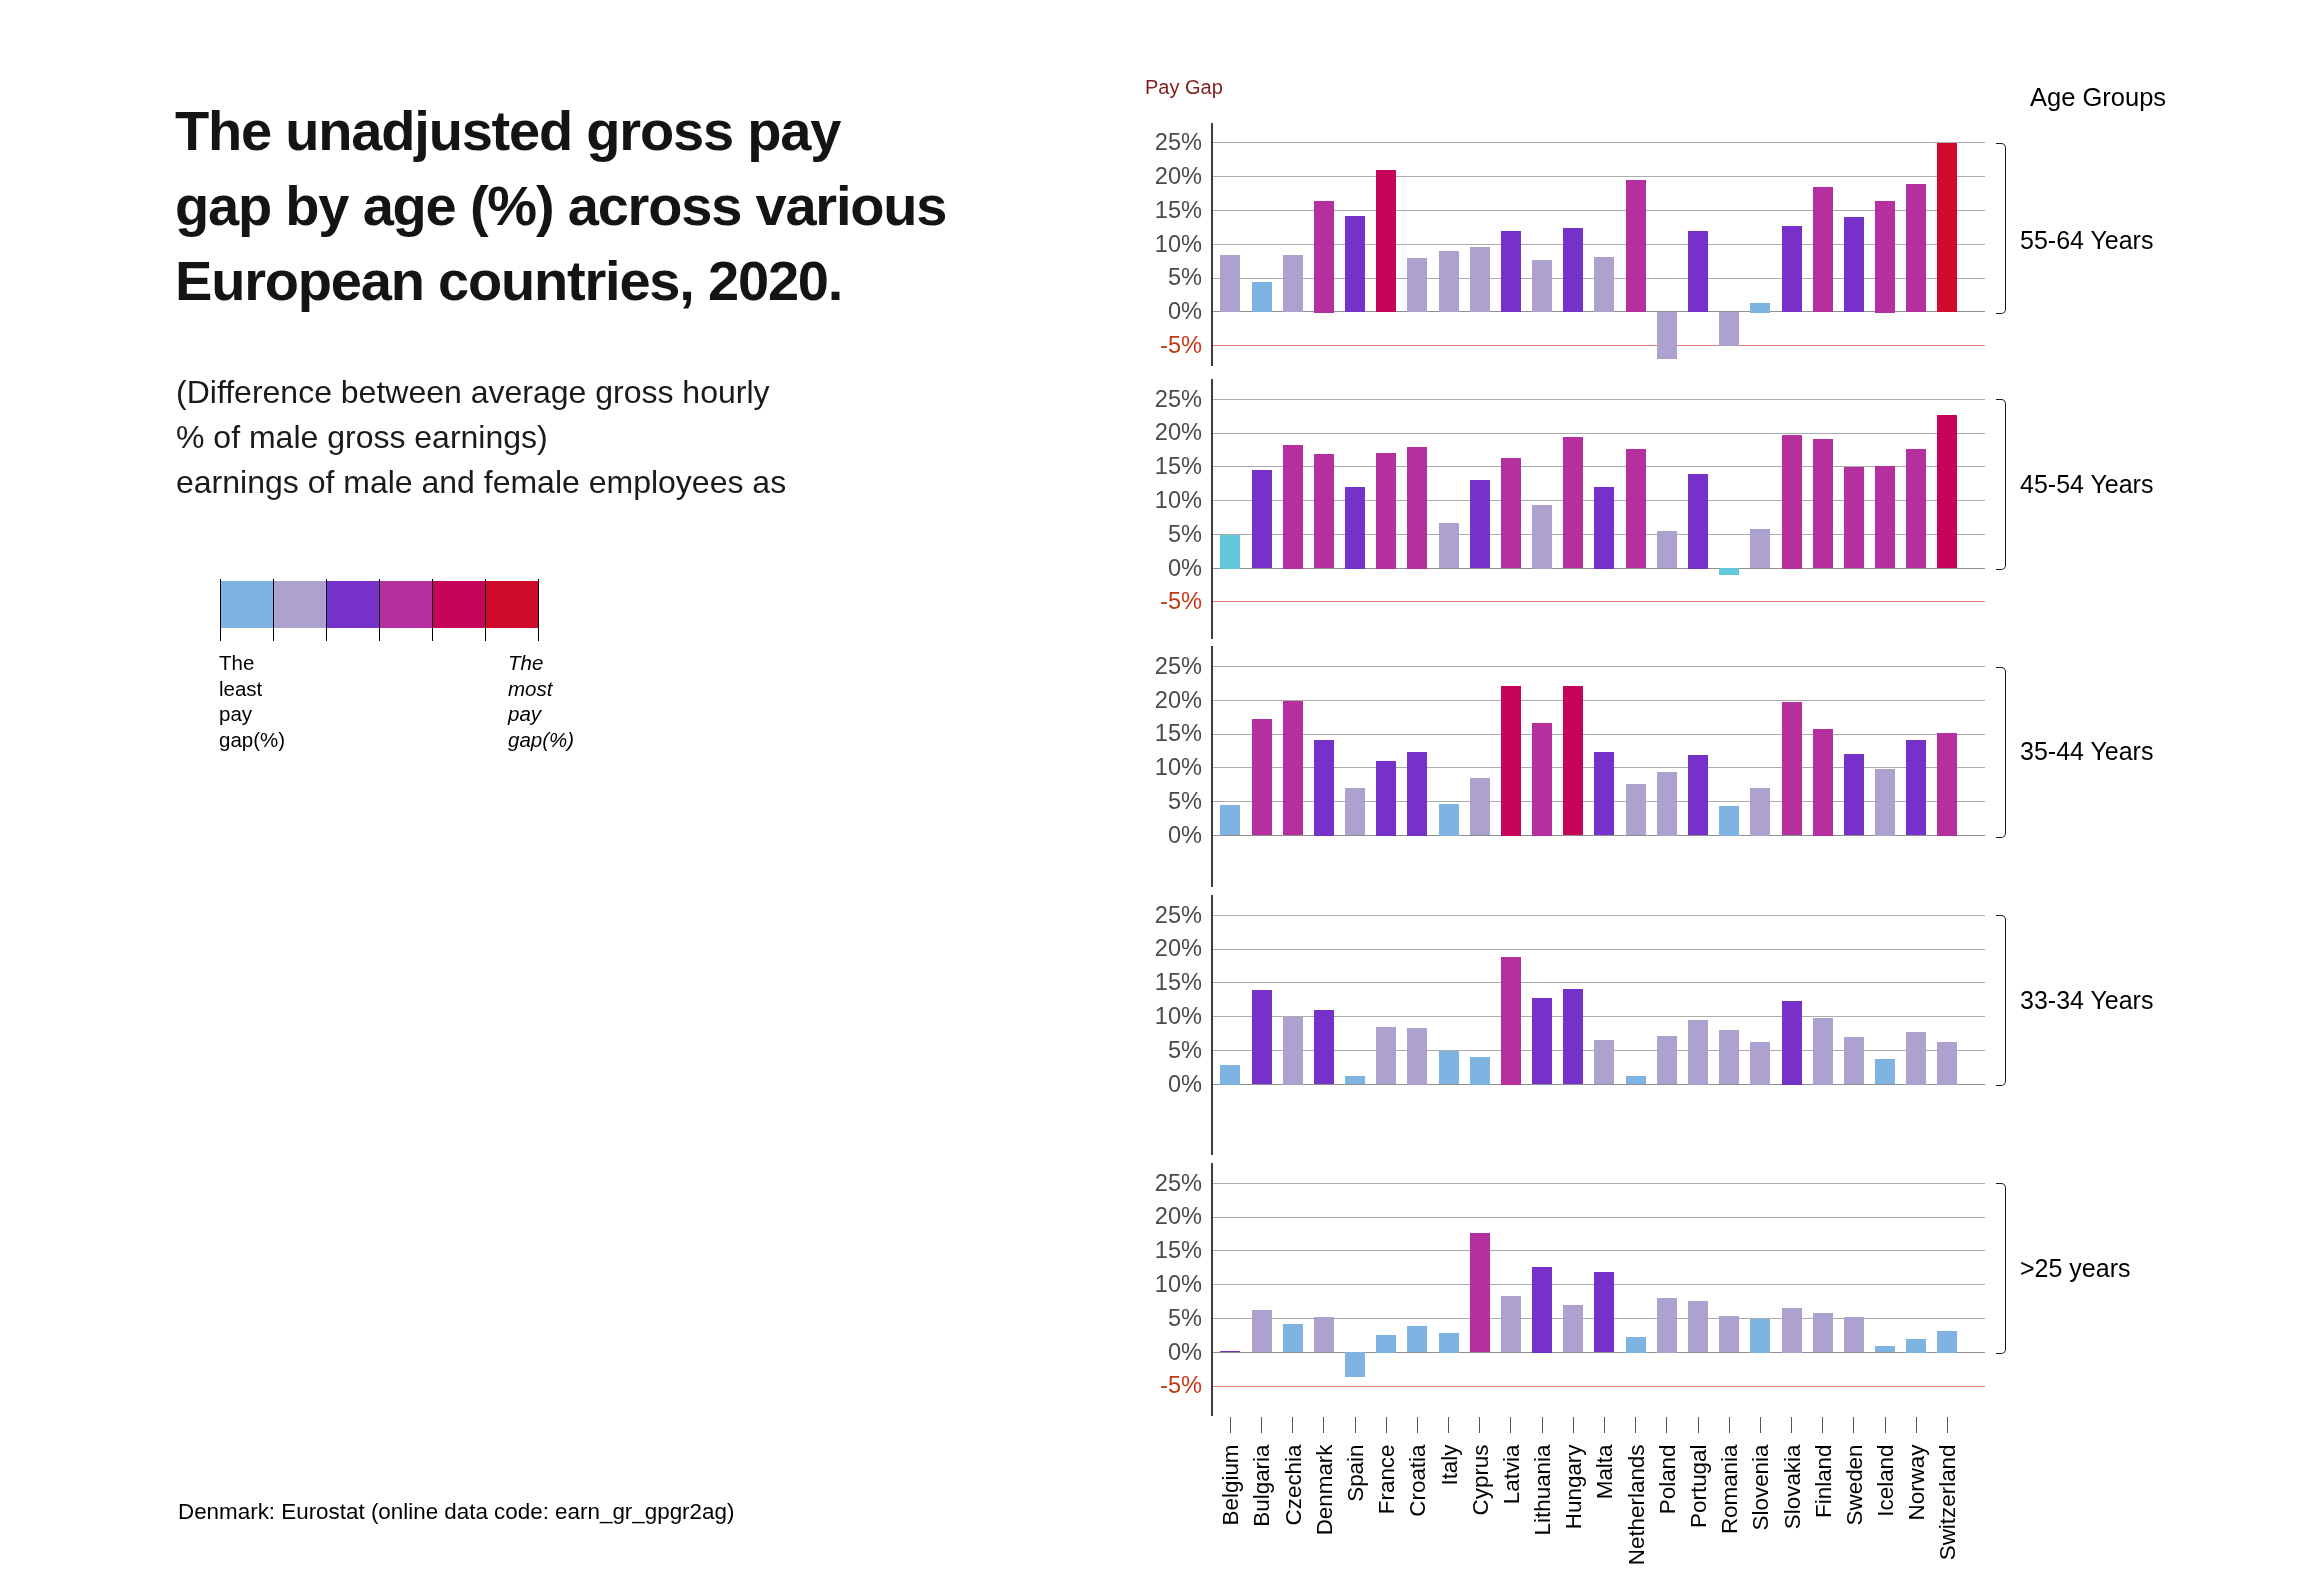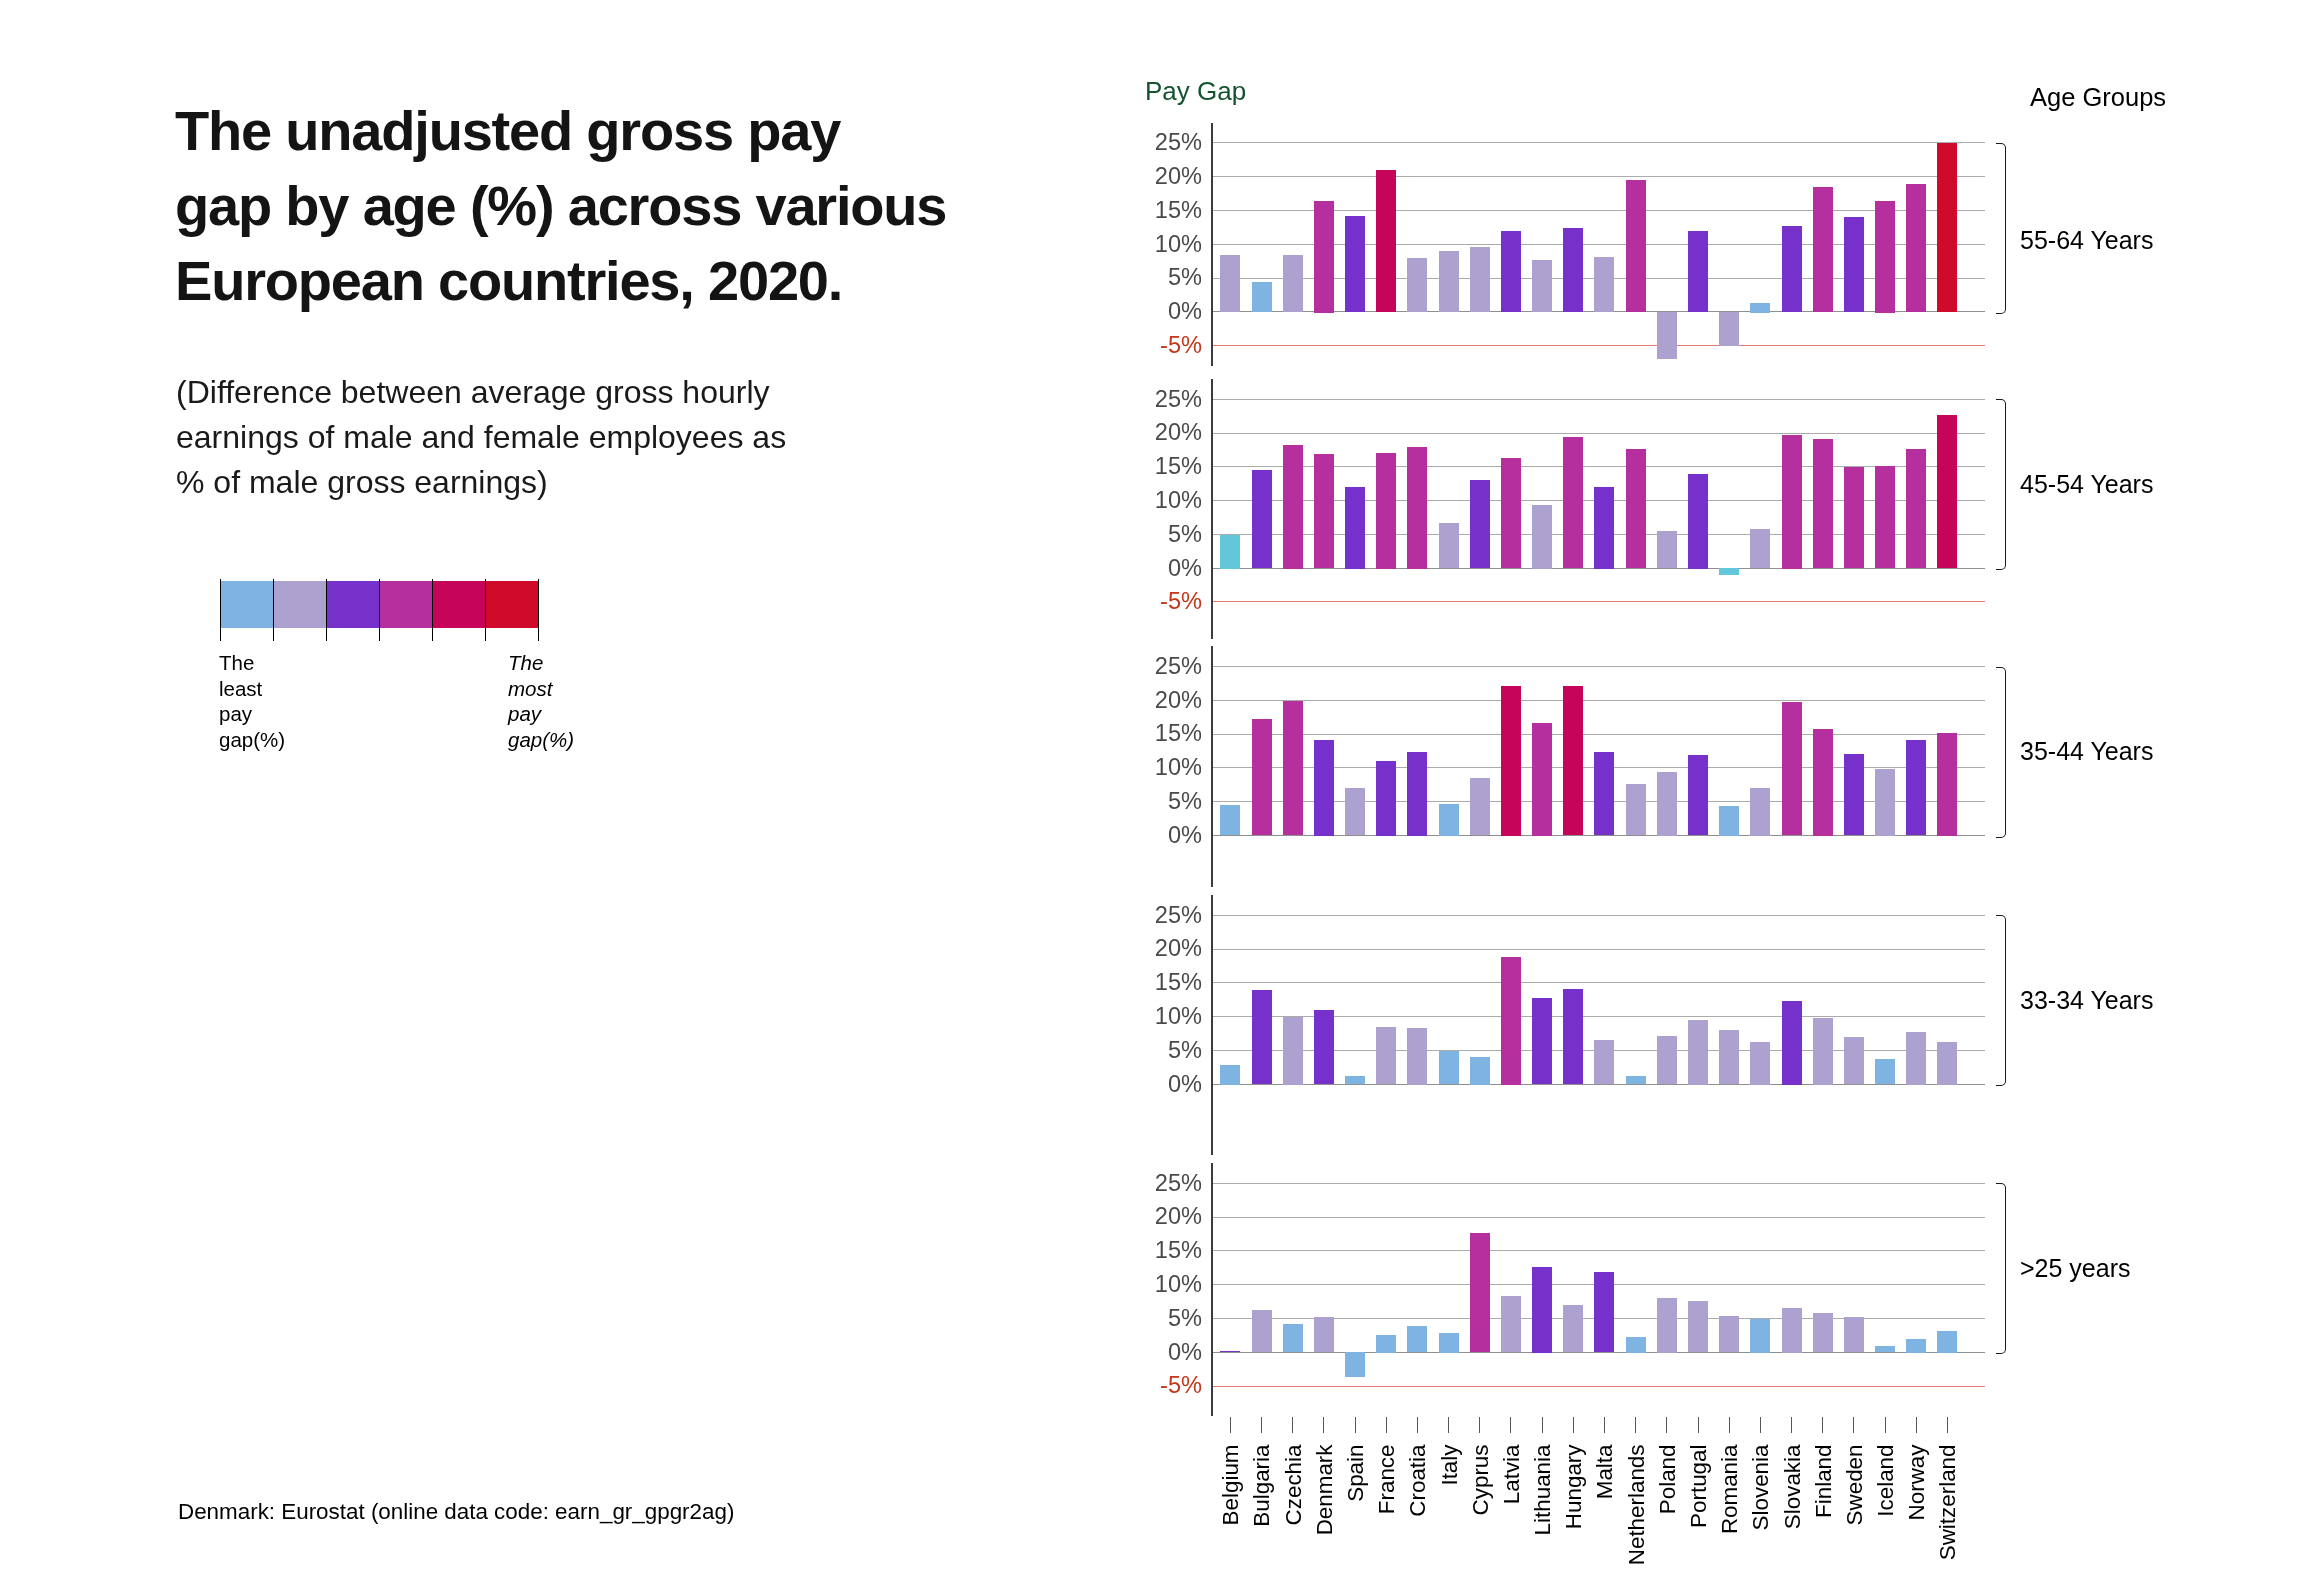--- a/index.html
+++ b/index.html
@@ -8,21 +8,21 @@
   .abs{position:absolute;}
   #main-title{left:175px;top:93px;font-size:56px;line-height:75px;font-weight:700;
               letter-spacing:-1.2px;color:#141414;}
   #subtitle{left:176px;top:370px;font-size:32px;line-height:45px;color:#1a1a1a;}
   #legend{left:0;top:0;}
   .legend-cell{position:absolute;top:581px;width:53px;height:47px;}
   .legend-line{position:absolute;top:579px;width:1.2px;height:62px;background:#000;}
   .legend-label{position:absolute;top:650px;font-size:20.5px;line-height:25.5px;color:#000;
                 white-space:pre-line;}
   #source{left:178px;top:1499px;font-size:22.4px;color:#000;}
-  #pay-gap-label{left:1145px;top:76px;font-size:26px;color:#14532d;}
+  #pay-gap-label{left:1145px;top:76px;font-size:20px;color:#7f1d1d;}
   #age-groups-label{left:2030px;top:83px;font-size:25.5px;color:#000;}
   .gridline{position:absolute;height:1.2px;background:#ababab;}
   .baseline{background:#8f8f8f;}
   .redline{position:absolute;height:1.2px;background:#e87c74;}
   .ytick{position:absolute;width:93px;text-align:right;font-size:23.6px;line-height:23.6px;color:#4a4a4a;}
   .ytick.neg{color:#c43818;}
   .axisline{position:absolute;width:1.9px;background:#3c3c3c;}
   .bar{position:absolute;}
   .bracket{position:absolute;width:8.7px;border:1.9px solid #1a1a1a;border-left:none;
            border-radius:0 5px 5px 0;}
@@ -37,22 +37,22 @@
 <div id="canvas">
 
   <div class="abs" id="main-title">
     <div>The unadjusted gross pay</div>
     <div>gap by age (%) across various</div>
     <div>European countries, 2020.</div>
   </div>
 
   <div class="abs" id="subtitle">
     <div>(Difference between average gross hourly</div>
+    <div>% of male gross earnings)</div>
     <div>earnings of male and female employees as</div>
-    <div>% of male gross earnings)</div>
   </div>
 
   <div class="abs" id="legend">
     <div class="legend-label" style="left:191px;margin-left:28px;">The least
 pay gap(%)</div>
     <div class="legend-label" style="left:508px;font-style:italic;">The most
 pay gap(%)</div>
   <div class="legend-cell" style="left: 221px; width: 53px; background: rgb(127, 179, 226);"></div>
       <div class="legend-cell" style="left: 274px; width: 53px; background: rgb(172, 161, 207);"></div>
       <div class="legend-cell" style="left: 327px; width: 53px; background: rgb(118, 49, 203);"></div>

